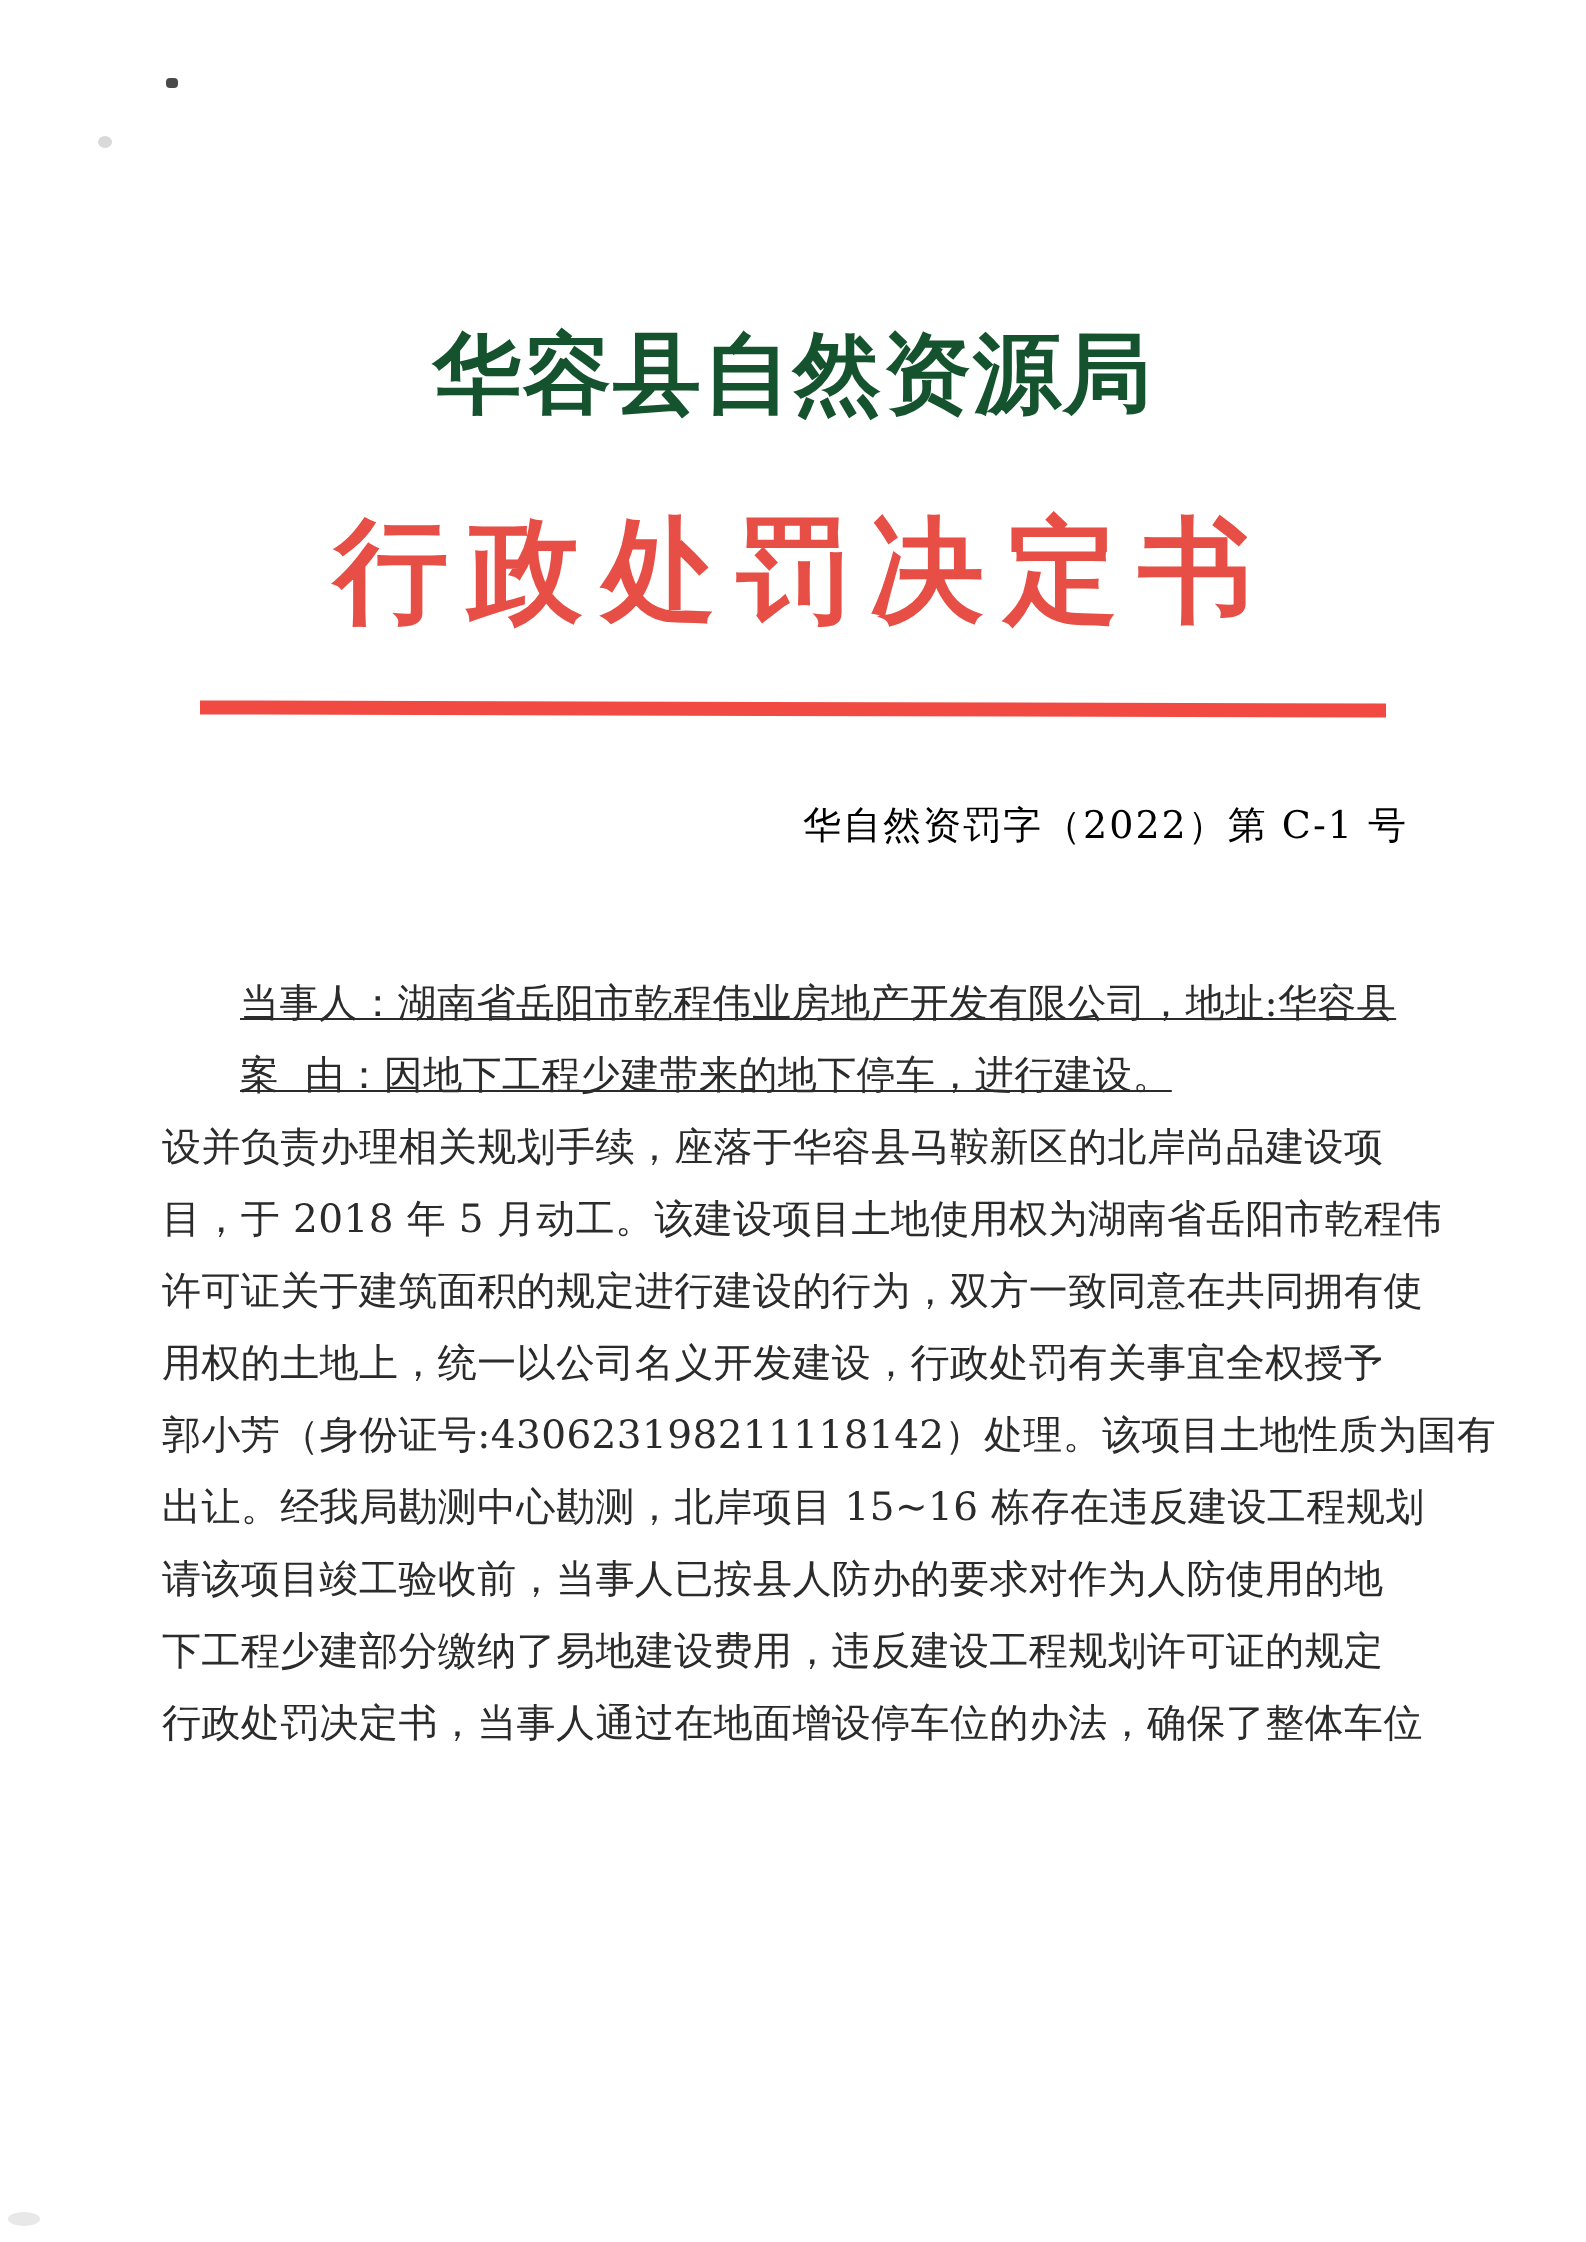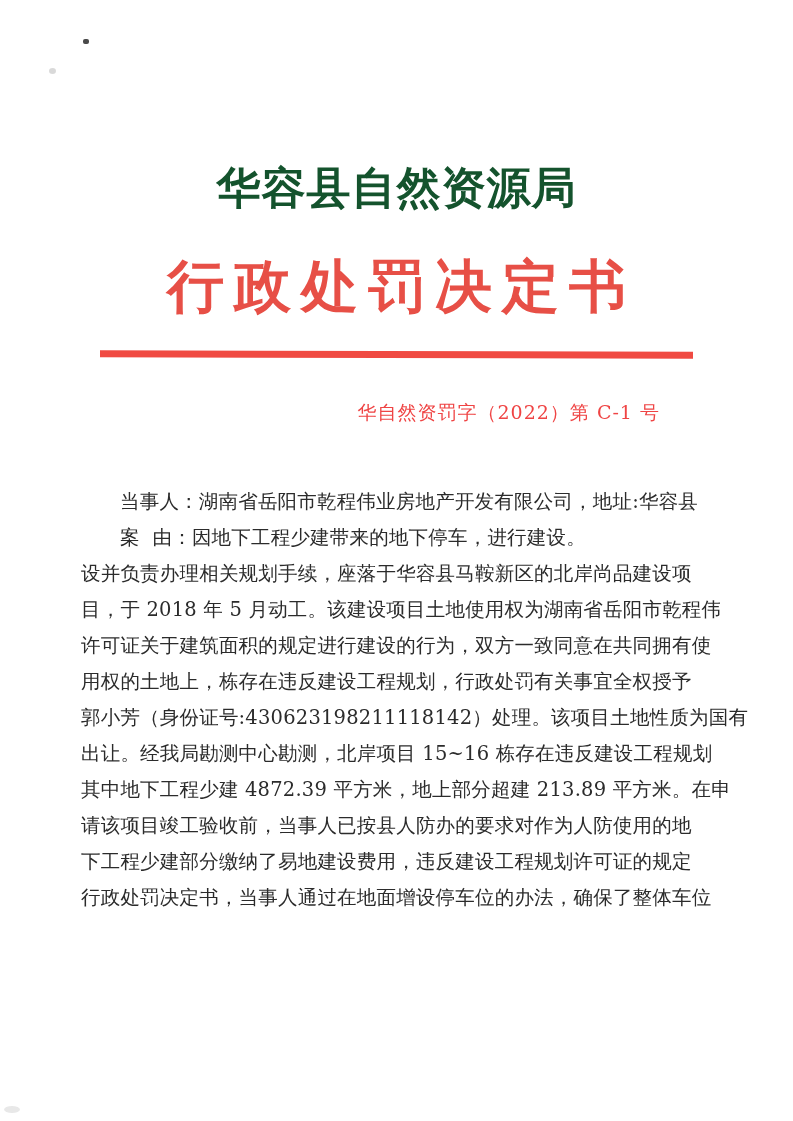--- a/index.html
+++ b/index.html
@@ -53,37 +53,39 @@
     background: #f04a42;
     transform: rotate(0.15deg);
   }
   .doc-number {
     position: absolute;
     left: 0; top: 400px;
     width: 660px;
     text-align: right;
     font-size: 19px;
     letter-spacing: 1px;
-    color: #ef4444;
+    color: #000000;
     white-space: pre;
+    padding-left: 44px;
   }
   .body-text {
     position: absolute;
     left: 81px; top: 484px;
     width: 600px;
     font-size: 19.5px;
     line-height: 36px;
     color: #2b2b2b;
   }
   .body-line {
     white-space: pre;
     letter-spacing: 0.2px;
   }
   .body-line.indent {
     padding-left: 39px;
+    text-decoration: underline;
   }
 </style>
 </head>
 <body>
 
 <div class="page">
 
   <div class="speck speck-1"></div>
   <div class="speck speck-2"></div>
   <div class="speck speck-3"></div>
@@ -95,22 +97,21 @@
   <div class="red-rule"></div>
 
   <div class="doc-number">华自然资罚字（2022）第 C-1 号</div>
 
   <div class="body-text">
     <div class="body-line indent">当事人：湖南省岳阳市乾程伟业房地产开发有限公司，地址:华容县</div>
     <div class="body-line indent">案  由：因地下工程少建带来的地下停车，进行建设。</div>
     <div class="body-line">设并负责办理相关规划手续，座落于华容县马鞍新区的北岸尚品建设项</div>
     <div class="body-line">目，于 2018 年 5 月动工。该建设项目土地使用权为湖南省岳阳市乾程伟</div>
     <div class="body-line">许可证关于建筑面积的规定进行建设的行为，双方一致同意在共同拥有使</div>
-    <div class="body-line">用权的土地上，栋存在违反建设工程规划，行政处罚有关事宜全权授予</div>
+    <div class="body-line">用权的土地上，统一以公司名义开发建设，行政处罚有关事宜全权授予</div>
     <div class="body-line">郭小芳（身份证号:430623198211118142）处理。该项目土地性质为国有</div>
     <div class="body-line">出让。经我局勘测中心勘测，北岸项目 15~16 栋存在违反建设工程规划</div>
-    <div class="body-line">其中地下工程少建 4872.39 平方米，地上部分超建 213.89 平方米。在申</div>
     <div class="body-line">请该项目竣工验收前，当事人已按县人防办的要求对作为人防使用的地</div>
     <div class="body-line">下工程少建部分缴纳了易地建设费用，违反建设工程规划许可证的规定</div>
     <div class="body-line">行政处罚决定书，当事人通过在地面增设停车位的办法，确保了整体车位</div>
   </div>
 
 </div>
 
 </body></html>

